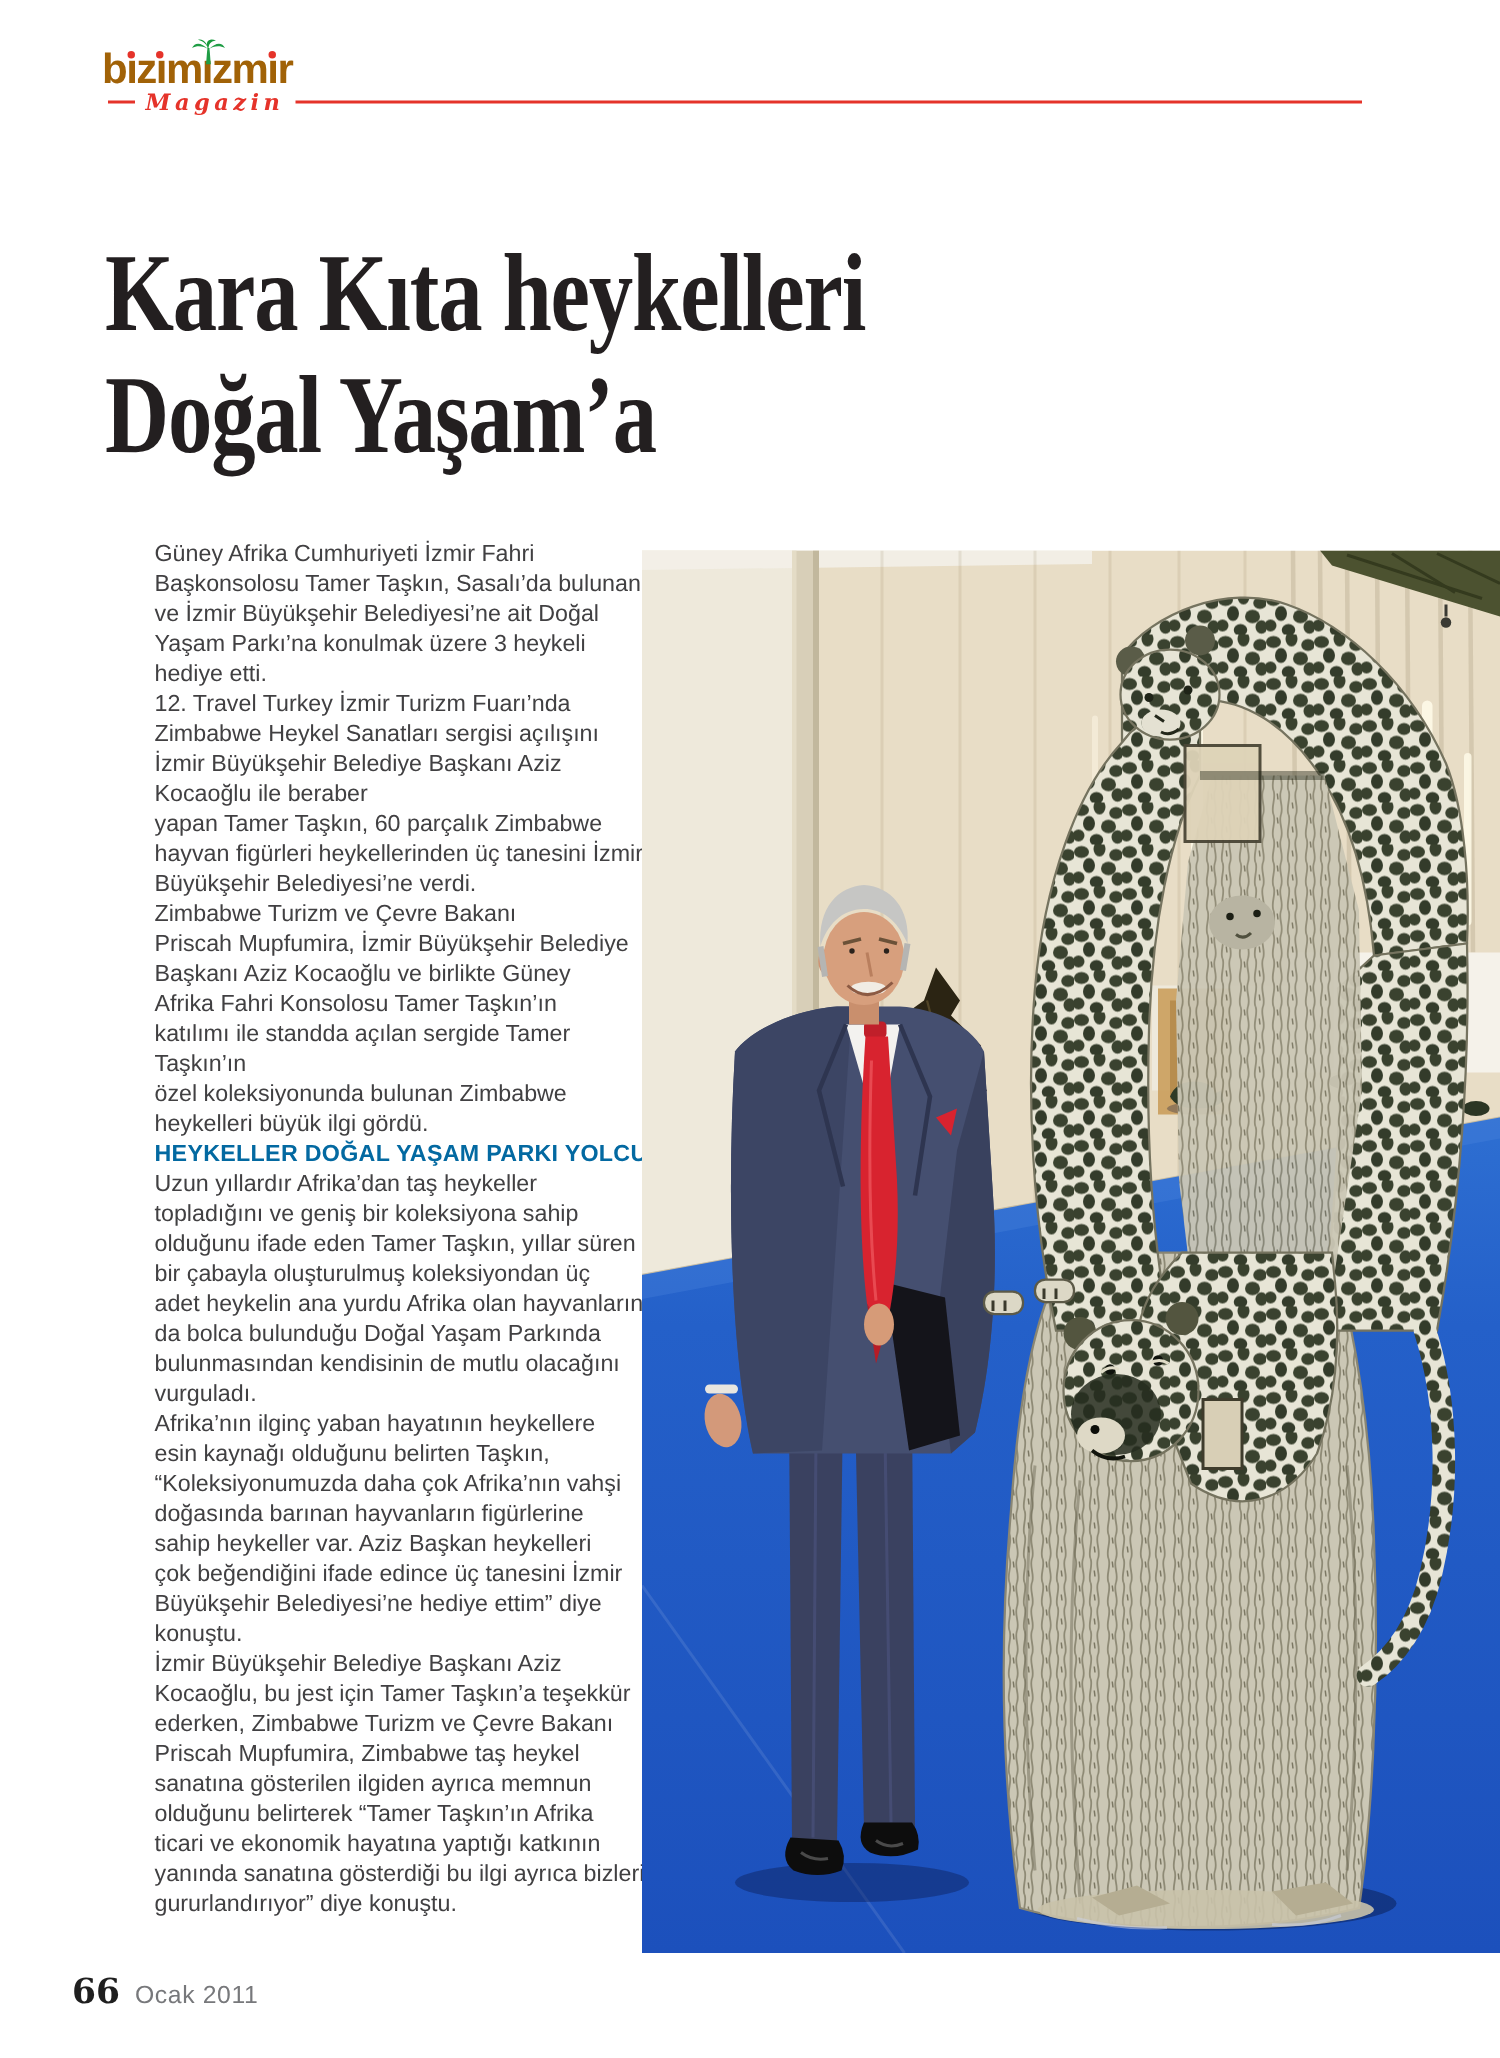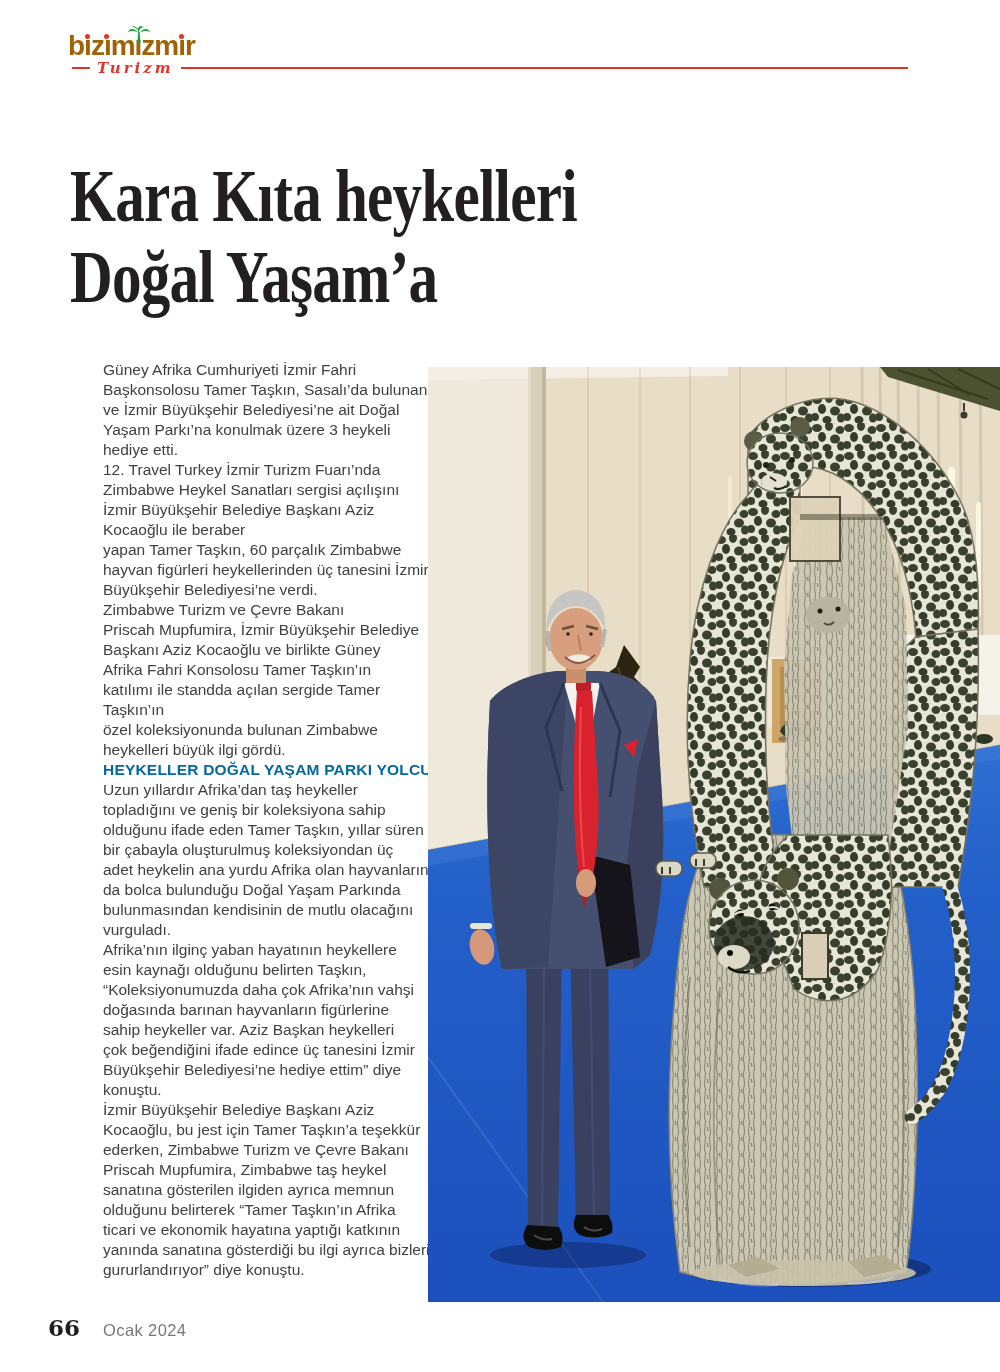--- a/index.html
+++ b/index.html
@@ -27,39 +27,39 @@
             transform:scaleX(.8);transform-origin:0 0;}
   
   .article{position:absolute;left:72px;top:360px;width:364px;color:#414042;
            font-size:15.5px;line-height:20px;margin-left:31px;}
   .article p{margin:0;white-space:pre-line;}
   .section-heading{margin:7px 0 0 0;font-weight:bold;color:#0369a1;white-space:normal;
                    font-size:15.5px;line-height:20px;letter-spacing:.2px;}
   
   .photo{position:absolute;left:428px;top:367px;width:572px;height:935px;}
   
-  .footer{position:absolute;left:48px;top:1314px;display:flex;align-items:baseline;gap:23px;}
+  .footer{position:absolute;left:48px;top:1314px;display:flex;align-items:baseline;gap:10px;}
   .page-num{font-family:"DejaVu Serif",serif;font-weight:bold;font-size:23px;color:#1f1f1f;}
   .issue{font-size:16.5px;color:#77787b;letter-spacing:.4px;}
 </style>
 </head>
 <body>
 
 <div class="rule"></div>
 <header class="masthead">
   <div class="logo">
     <span class="stems"><span>bızım</span><span class="idot d1"></span><span class="idot d2"></span></span><span class="palm-i"><span>ı</span><span class="palm"><svg width="22" height="18" viewBox="0 0 22 18">
       <path d="M10.3,7 C9.8,11 9.8,14 9.3,18 L12.6,18 C12.1,14 12.1,11 11.6,7 Z" fill="#1f9d45"></path>
       <path d="M11,8 C6,3 2,3 0,7 C4,5 8,6 11,8 Z" fill="#1f9d45"></path>
       <path d="M11,8 C16,3 20,3 22,7 C18,5 14,6 11,8 Z" fill="#1f9d45"></path>
       <path d="M11,8 C8,2 12,0 16,2 C12,2.5 11,5 11,8 Z" fill="#179a3c"></path>
       <path d="M11,8 C10,3 7,0.5 4,1.5 C8,2.5 10,5 11,8 Z" fill="#179a3c"></path>
     </svg></span></span><span class="stems"><span>zmır</span><span class="idot d3"></span></span>
   </div>
-  <div class="magazin">Turizm</div>
+  <div class="magazin">Magazin</div>
 </header>
 
 <h1 class="headline">
   <span style="display:block">Kara Kıta heykelleri</span>
   <span style="display:block">Doğal Yaşam’a</span>
 </h1>
 
 <div class="article">
   <p>Güney Afrika Cumhuriyeti İzmir Fahri
 Başkonsolosu Tamer Taşkın, Sasalı’da bulunan
@@ -363,14 +363,14 @@
         <rect x="262" y="486" width="26" height="15" rx="7" fill="#dcd8c6" stroke="#5c5a48" stroke-width="1.5"></rect>
         <path d="M234,500 l0,7 M242,500 l0,7 M268,492 l0,7 M276,492 l0,7" stroke="#3b3a2c" stroke-width="2"></path>
       </g>
     </g>
   </g>
 </svg>
 </figure>
 
 <footer class="footer">
   <span class="page-num">66</span>
-  <span class="issue">Ocak 2024</span>
+  <span class="issue">Ocak 2011</span>
 </footer>
 
 </body></html>

